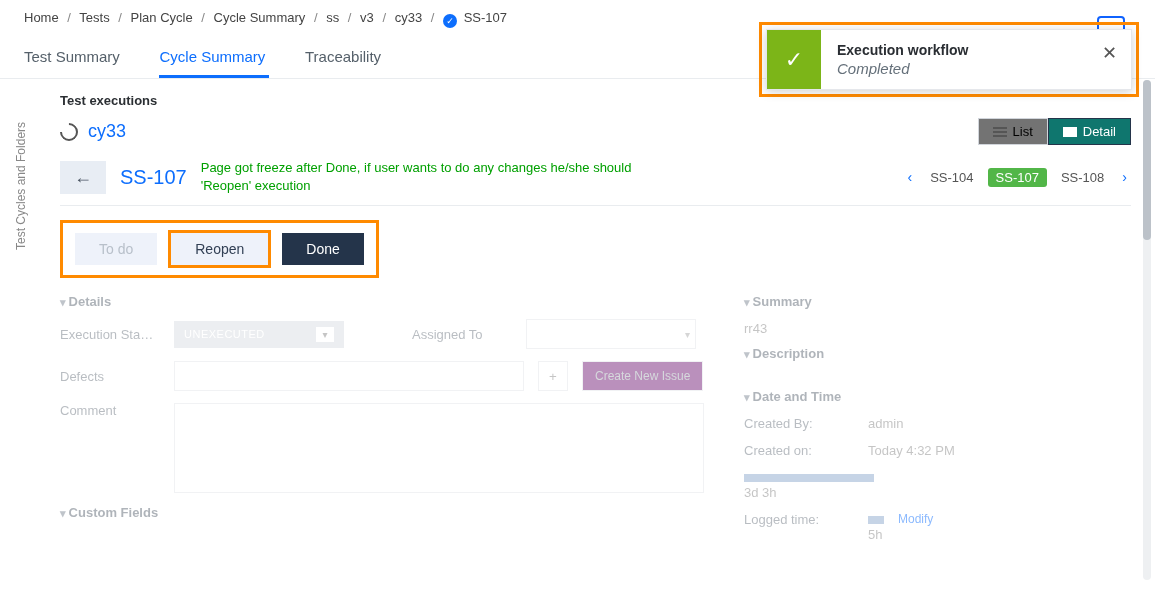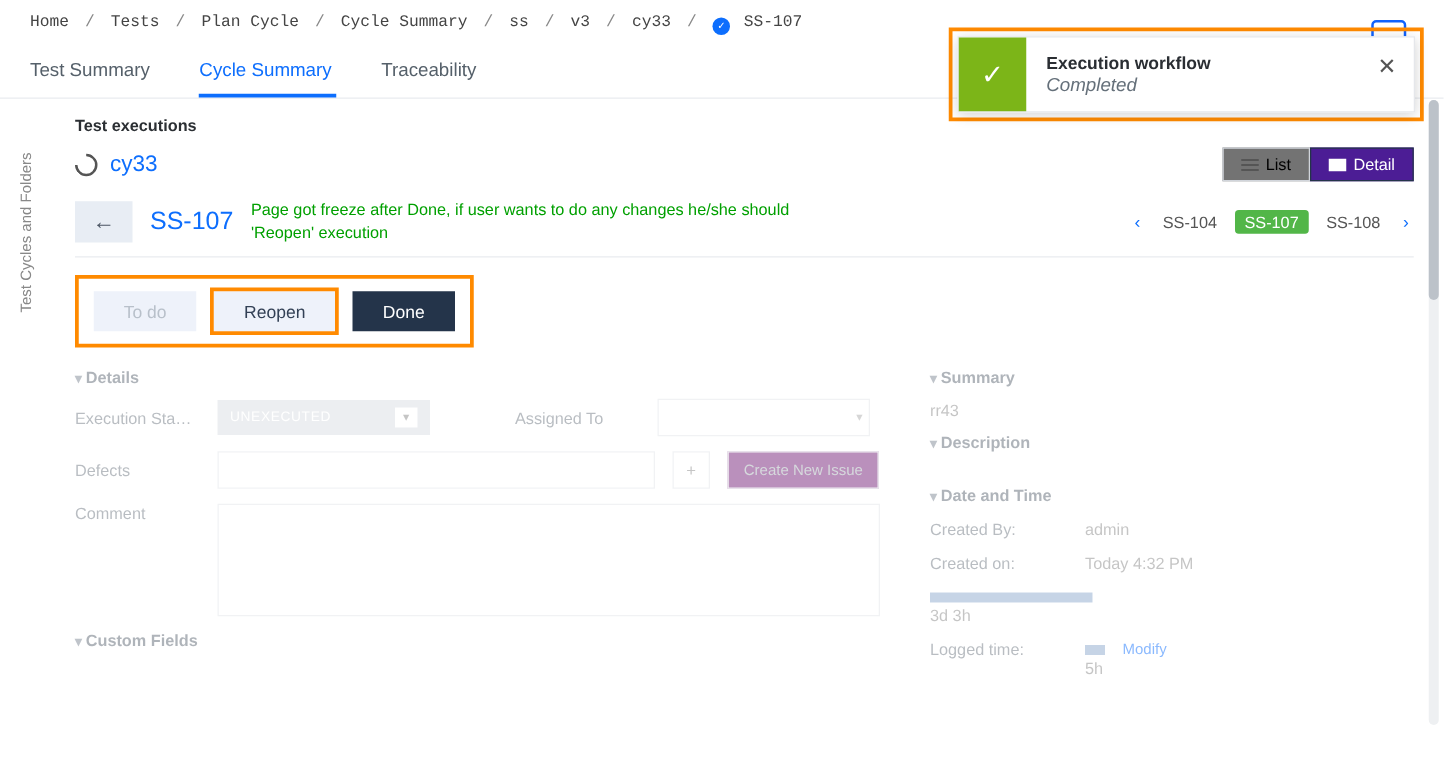--- a/index.html
+++ b/index.html
@@ -11,21 +11,20 @@
     width: 1155px;
     height: 615px;
     overflow: hidden;
     position: relative;
   }
   
   .breadcrumb {
     padding: 10px 24px;
     color: #555;
     font-size: 13px;
-    font-family: Liberation Mono, monospace;
   }
   .breadcrumb span.sep { color: #888; margin: 0 5px; }
   .breadcrumb a { color: #444; text-decoration: none; }
   .check-icon {
     display: inline-flex; align-items:center; justify-content:center;
     width:14px; height:14px; border-radius:50%;
     background:#0d6efd; color:#fff; font-size:9px; margin-right:3px;
     vertical-align: -2px;
   }
   
@@ -82,21 +81,21 @@
     border-top-color: transparent;
     transform: rotate(-45deg);
   }
   .view-toggle button {
     border: 1px solid #d1d5db;
     padding: 5px 14px;
     background: #737373;
     cursor: pointer;
     font-size: 13px;
   }
-  .view-toggle button.dark { background: #4c1d95; color: #fff; border-color:#24344a;}
+  .view-toggle button.dark { background: #0f766e; color: #fff; border-color:#24344a;}
   .view-toggle .list-lines {
     display:inline-block; width:14px; height:10px;
     background: repeating-linear-gradient(#555 0 2px, transparent 2px 4px);
     vertical-align:-1px; margin-right:6px;
   }
   .view-toggle .detail-block {
     display:inline-block; width:14px; height:10px; background:#fff;
     vertical-align:-1px; margin-right:6px;
   }
   

